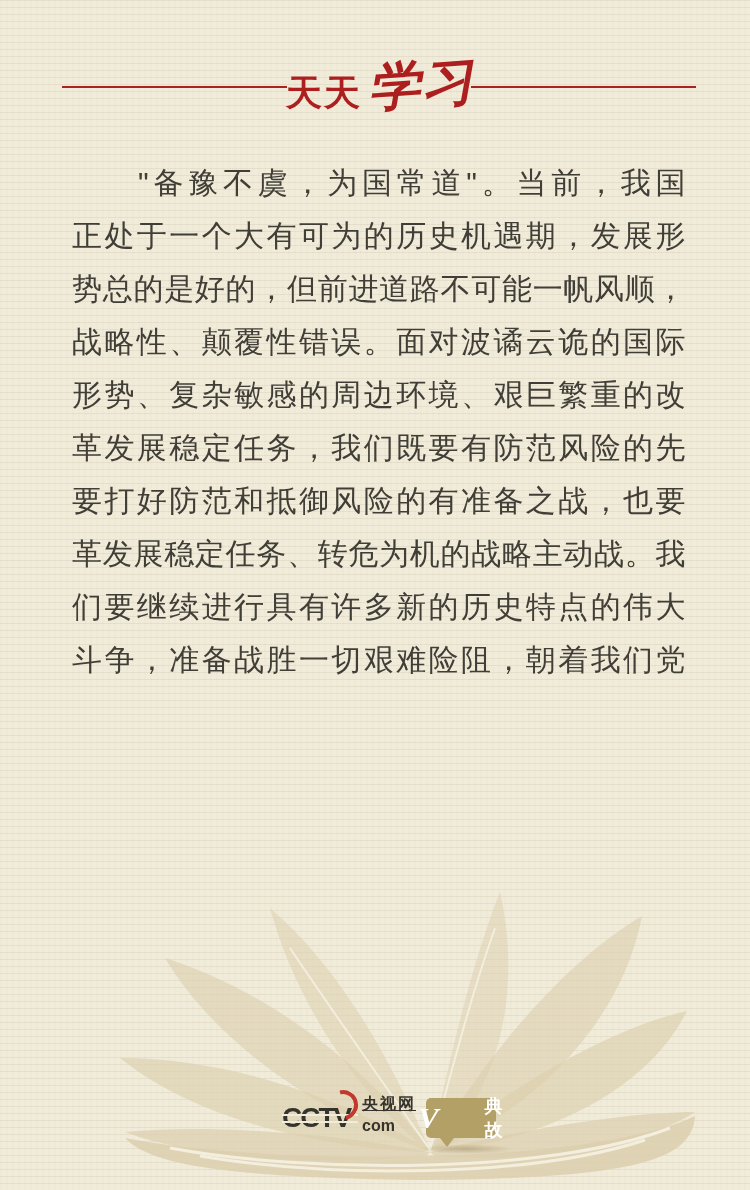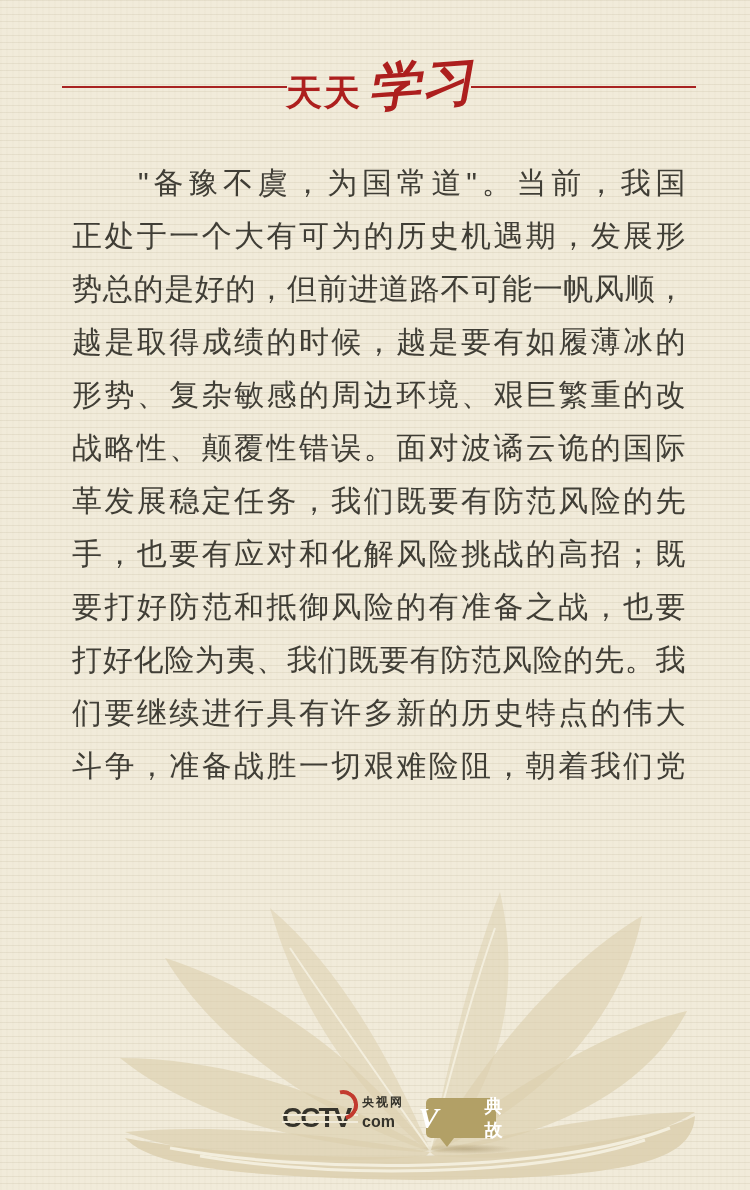--- a/index.html
+++ b/index.html
@@ -55,21 +55,21 @@
   .cctv-letters { position:absolute; left:0; top:12px; font-size:28px;
                   font-weight:bold; letter-spacing:-2px; color:#35332b;
                   font-family:"Liberation Sans", sans-serif; }
   .cctv-stripe { position:absolute; width:76px; height:2px; background:#f1ebda; }
   .stripe-1 { left:0; top:24px; } .stripe-2 { left:0; top:31px; }
   .cctv-arc { position:absolute; left:46px; top:0; width:30px; height:30px;
               border:4px solid #c23a2e; border-radius:50%;
               border-left-color:transparent; border-bottom-color:transparent;
               transform:rotate(32deg); }
   .cctv-col { position:absolute; left:80px; top:4px; color:#35332b; }
-  .cctv-cn { font-size:12px; letter-spacing:2px; font-weight:bold; }
+  .cctv-cn { font-size:16px; letter-spacing:2px; font-weight:bold;text-decoration:underline; }
   .cctv-com { font-size:16px; font-weight:bold; line-height:22px; letter-spacing:0; }
 
   .vbadge { position:absolute; left:410px; top:16px; width:70px; height:40px;
             background:#b2a066; border-radius:5px; color:#ffffff;
             display:flex; align-items:center; justify-content:center; }
   .vbadge .v { font-size:30px; font-weight:bold; font-style:italic;
                font-family:"Liberation Serif", serif; margin-right:2px; }
   .vbadge .lbl { font-size:18px; font-weight:bold; letter-spacing:1px;margin-left:44px; }
   .vbadge-tail { position:absolute; left:424px; top:56px; width:0; height:0;
                  border-left:7px solid transparent; border-right:7px solid transparent;
@@ -112,27 +112,25 @@
       <path d="M170 278 C300 300 500 300 615 262"></path>
       <path d="M400 272 C420 200 440 120 465 50" stroke-width="2"></path>
       <path d="M400 272 C350 200 300 130 260 70" stroke-width="2"></path>
     </g>
   </svg>
 
   <div class="quote">
     <div class="quote-line indent">"备豫不虞，为国常道"。当前，我国</div>
     <div class="quote-line">正处于一个大有可为的历史机遇期，发展形</div>
     <div class="quote-line">势总的是好的，但前进道路不可能一帆风顺，</div>
-    <div class="quote-line">越是取得成绩的时候，越是要有如履薄冰的</div>
+    <div class="quote-line">战略性、颠覆性错误。面对波谲云诡的国际</div>
     <div class="quote-line">形势、复杂敏感的周边环境、艰巨繁重的改</div>
-    <div class="quote-line">战略性、颠覆性错误。面对波谲云诡的国际</div>
     <div class="quote-line">革发展稳定任务，我们既要有防范风险的先</div>
-    <div class="quote-line">手，也要有应对和化解风险挑战的高招；既</div>
     <div class="quote-line">要打好防范和抵御风险的有准备之战，也要</div>
-    <div class="quote-line">打好化险为夷、我们既要有防范风险的先。我</div>
+    <div class="quote-line">革发展稳定任务、转危为机的战略主动战。我</div>
     <div class="quote-line">们要继续进行具有许多新的历史特点的伟大</div>
     <div class="quote-line">斗争，准备战胜一切艰难险阻，朝着我们党</div>
   </div>
 
 
   <div class="footer">
     <div class="cctv">
       <span class="cctv-letters">CCTV</span>
       <div class="cctv-stripe stripe-1"></div>
       <div class="cctv-stripe stripe-2"></div>

